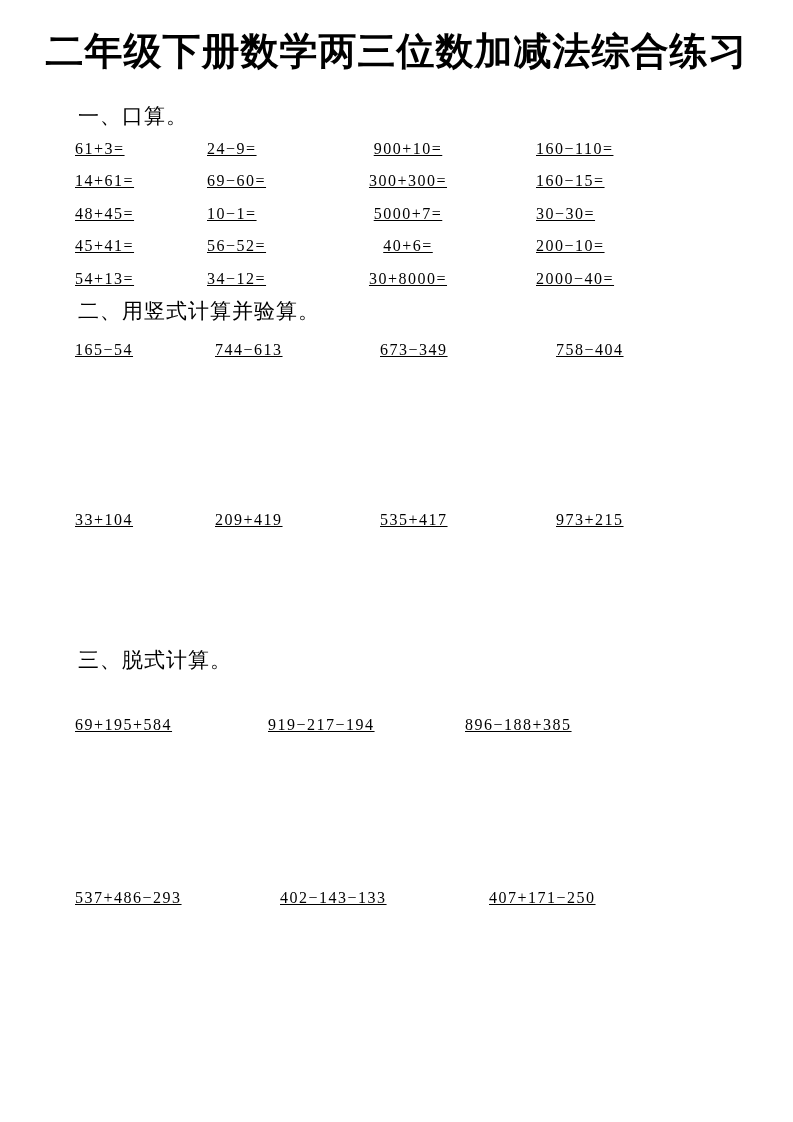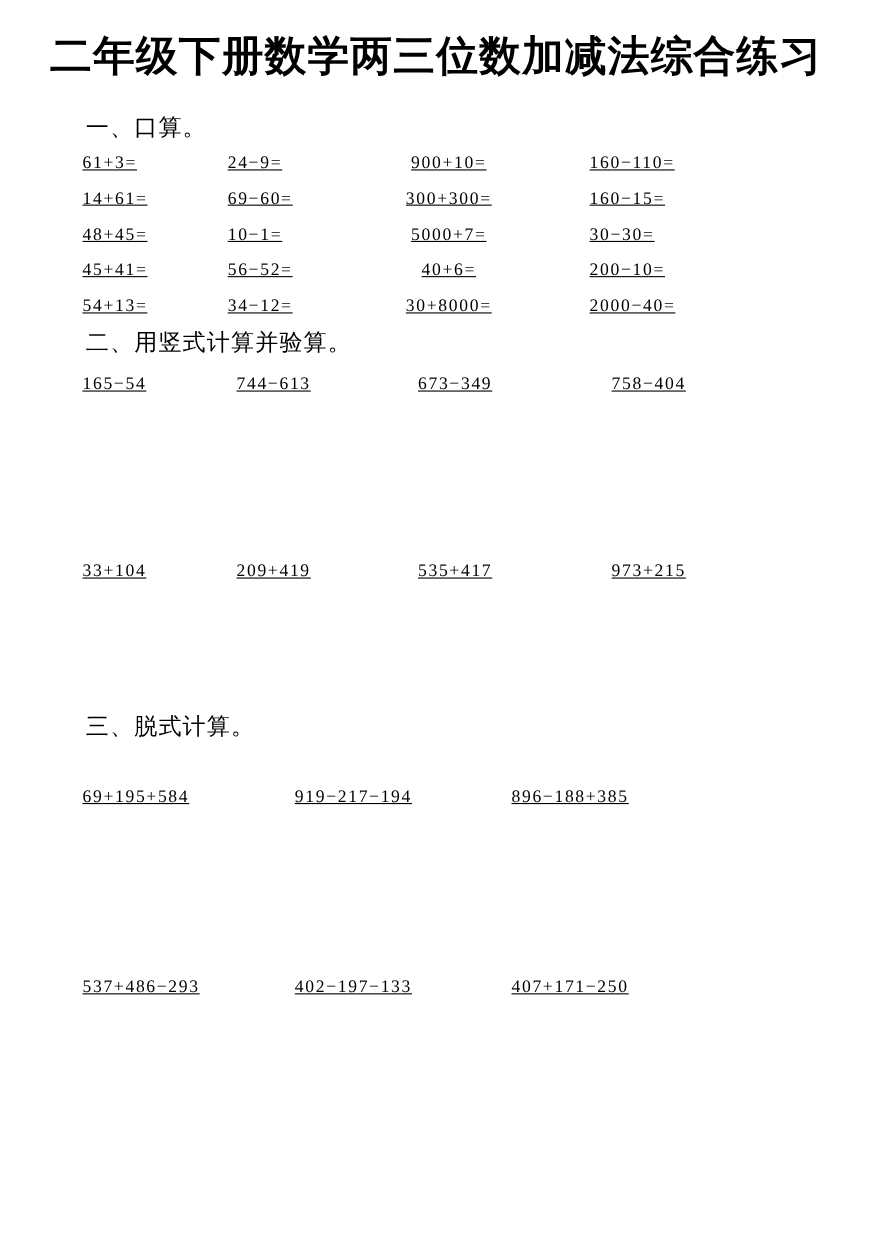--- a/index.html
+++ b/index.html
@@ -67,21 +67,21 @@
   }
   .s2-row1 { top: 337px; }
   .s2-row2 { top: 507px; }
 
   
   .s3-grid {
     grid-template-columns: 193px 197px auto;
     line-height: 26px;
   }
   .s3-row1 { top: 712px; }
-  .s3-row2 { top: 885px; }
+  .s3-row2 { top: 885px; gap: 12px; }
 
   .footer {
     position: absolute;
     top: 1040px;
     left: 0;
     right: 0;
     text-align: center;
     font-size: 13px;
     letter-spacing: 3px;
     color: #404040;
@@ -134,19 +134,19 @@
   </div>
 
   <div class="heading s3-head">三、脱式计算。</div>
   <div class="grid s3-grid s3-row1">
     <div class="cell">69+195+584</div>
     <div class="cell">919−217−194</div>
     <div class="cell">896−188+385</div>
   </div>
   <div class="grid s3-grid s3-row2">
     <div class="cell">537+486−293</div>
-    <div class="cell">402−197−133</div>
+    <div class="cell">402−143−133</div>
     <div class="cell">407+171−250</div>
   </div>
 
   <div class="footer">第 2 页 共 20 页</div>
 
 </div>
 
 </body></html>

